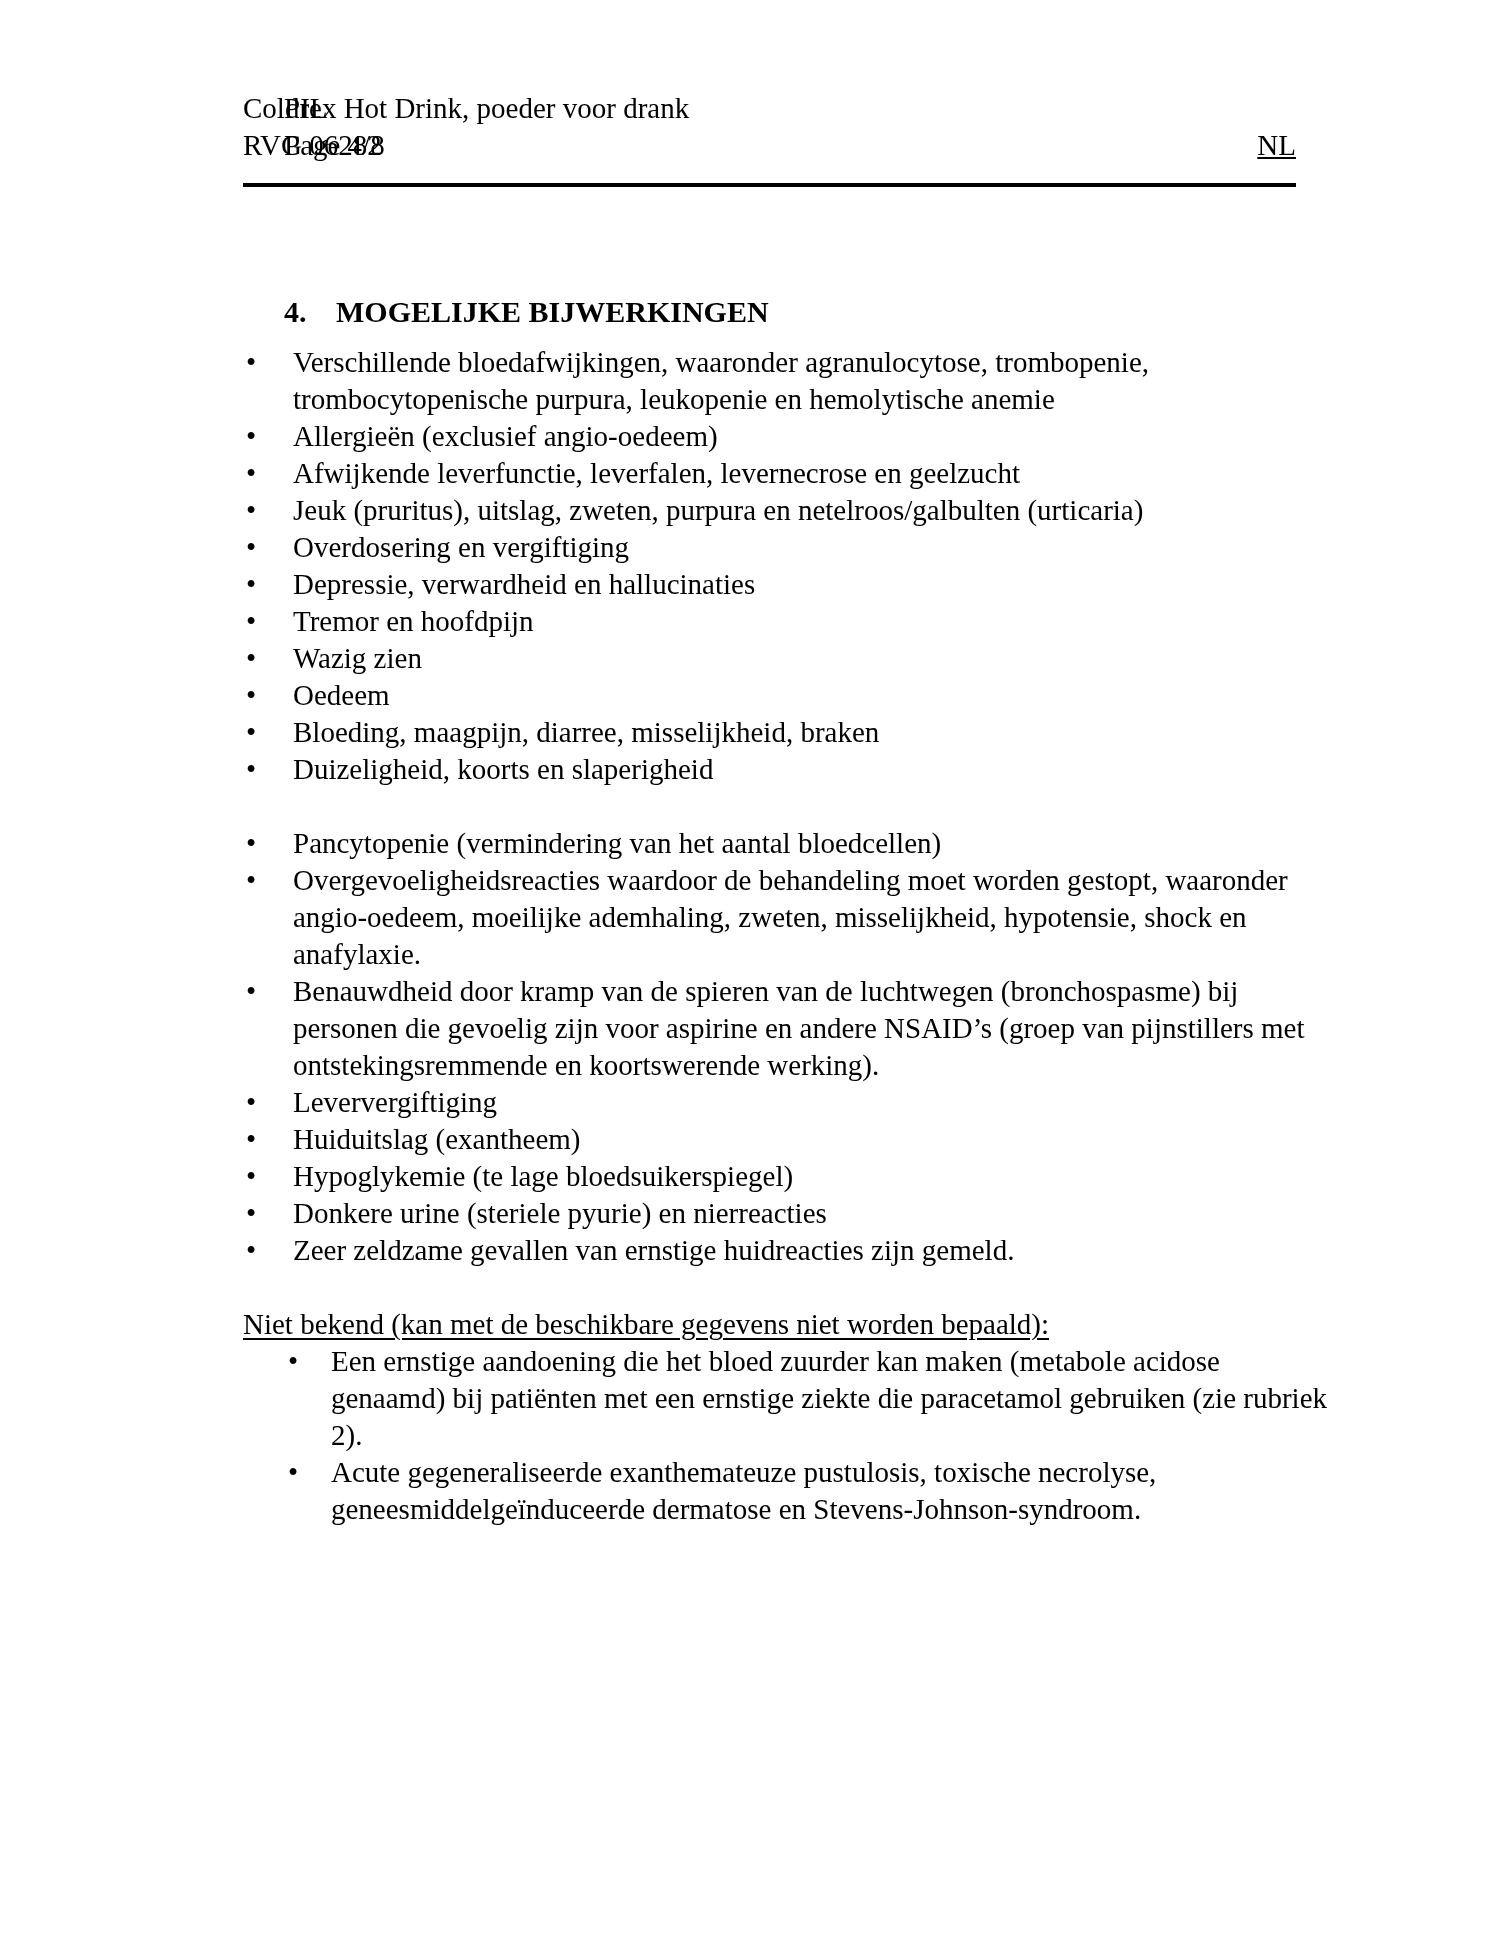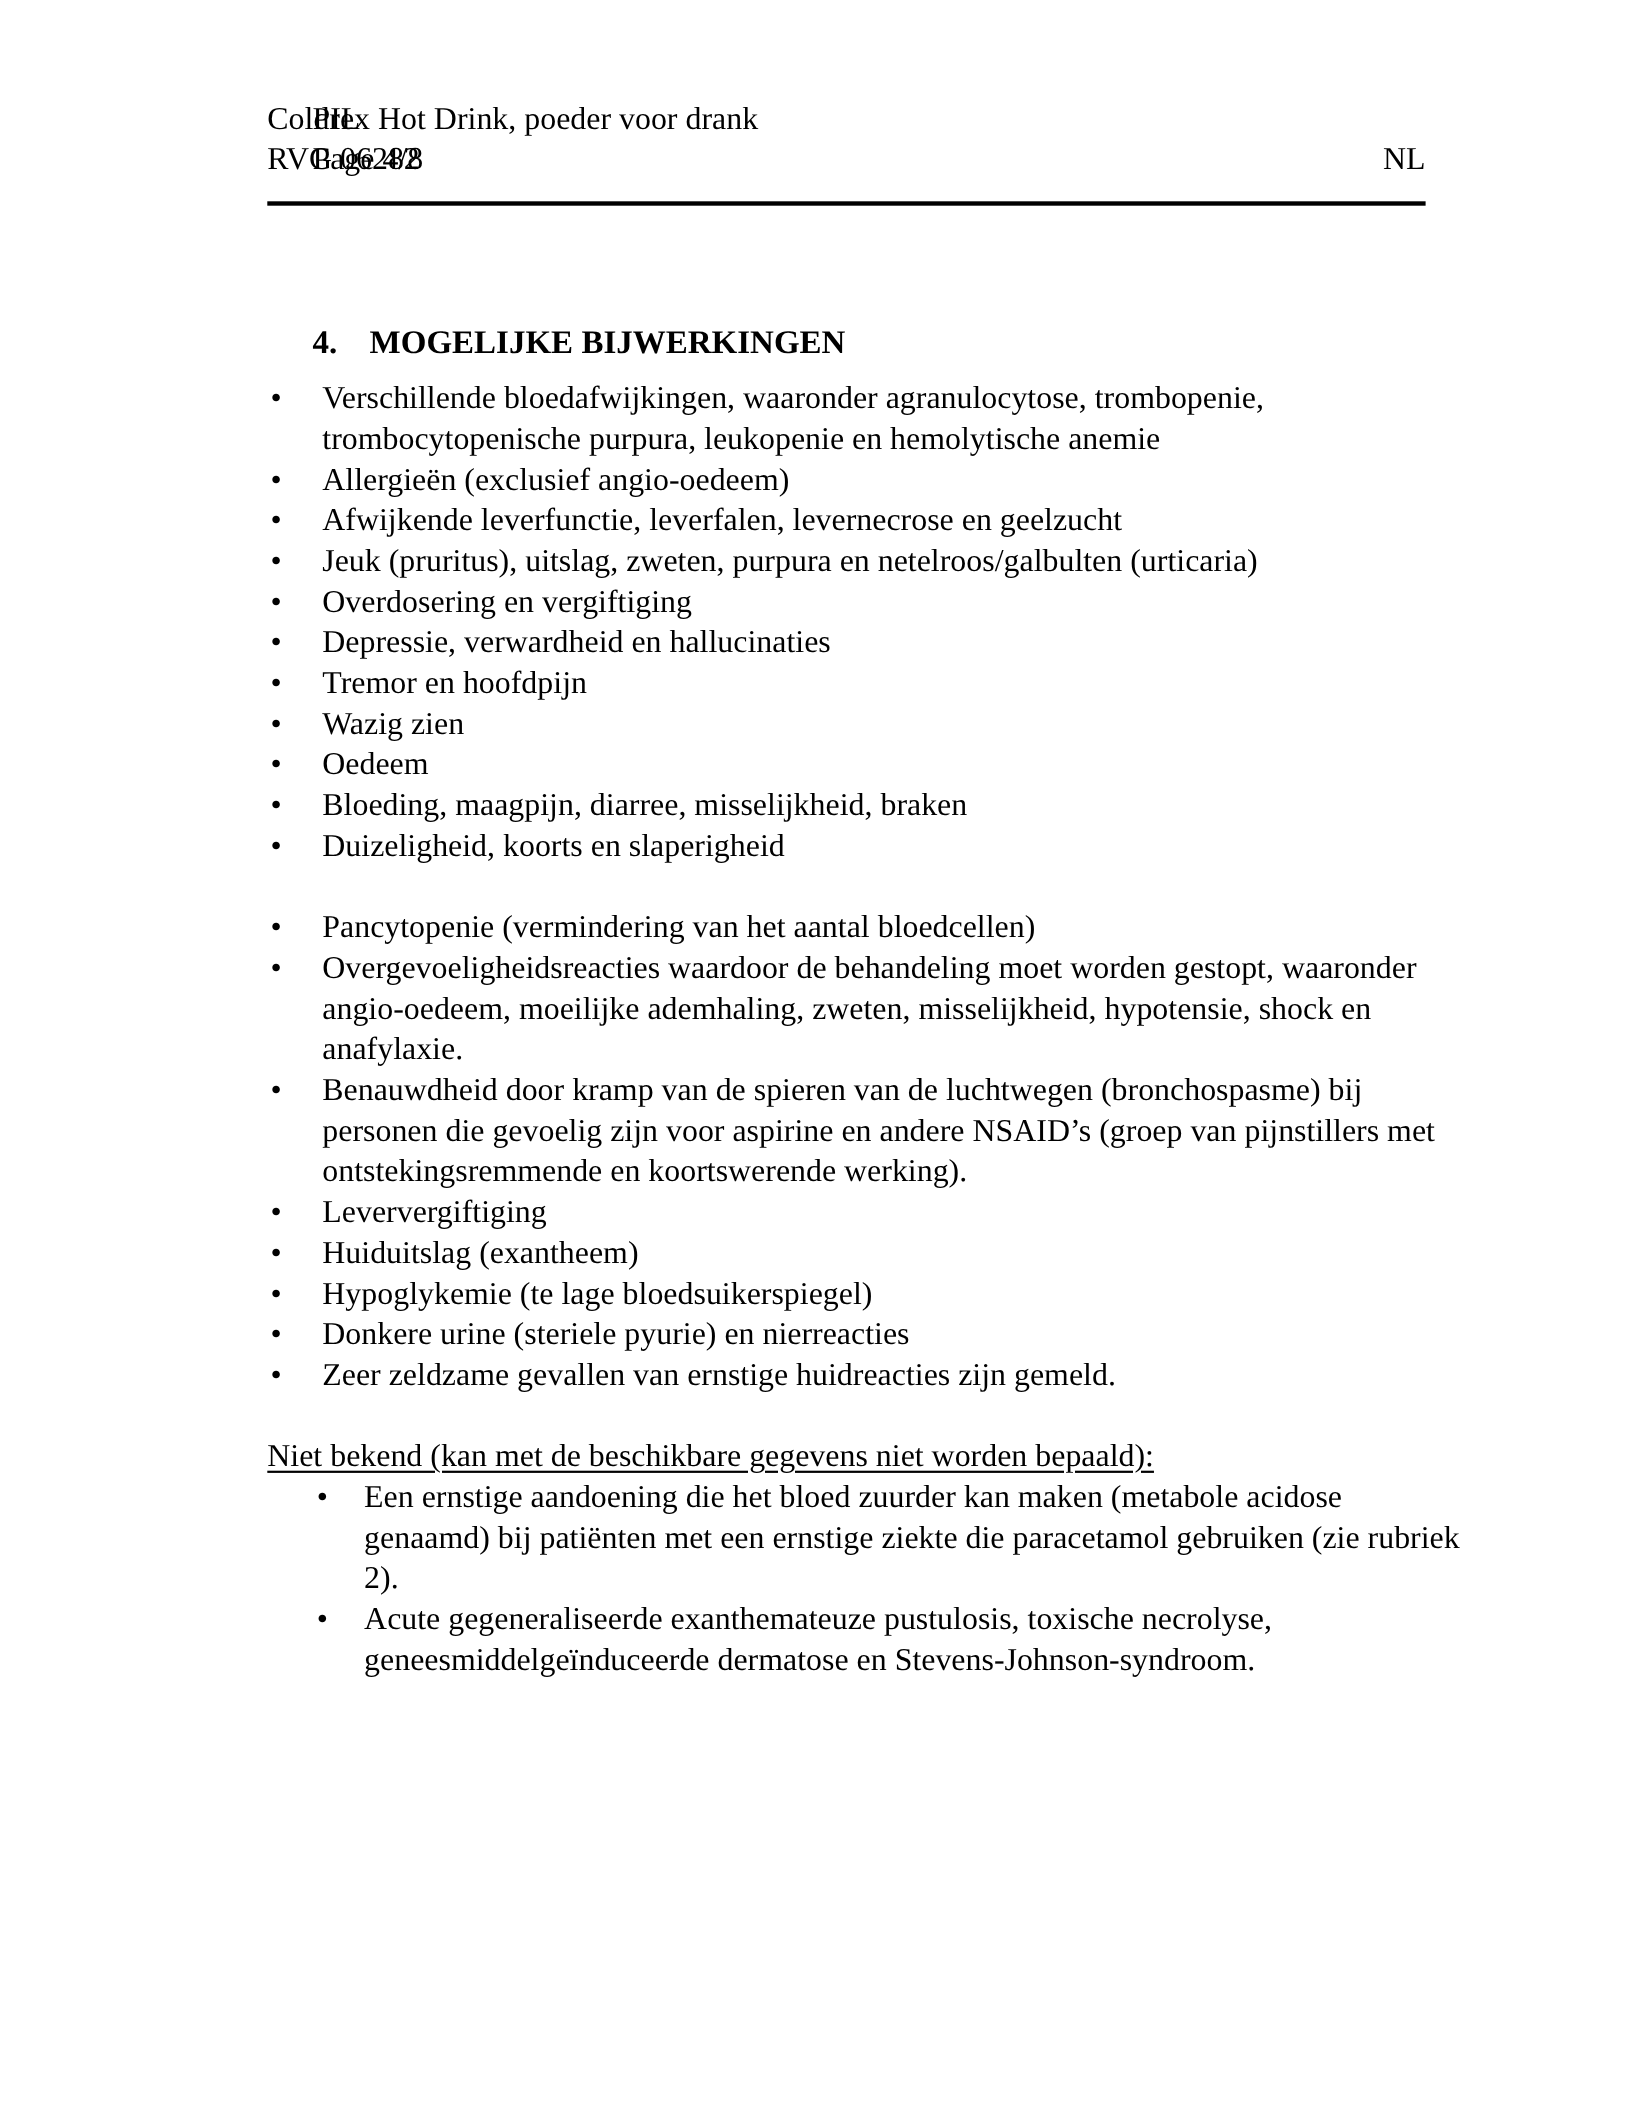--- a/index.html
+++ b/index.html
@@ -38,20 +38,21 @@
     left: 0;
     width: 100%;
     top: 0;
     text-align: left;
   }
   .header-right {
     position: absolute;
     right: 0;
     top: 37px;
     text-align: right;
+    text-decoration: underline;
   }
   .header-rule {
     position: absolute;
     left: 222px;
     top: 183px;
     width: 1053px;
     height: 4px;
     background: #000000;
   }
 

